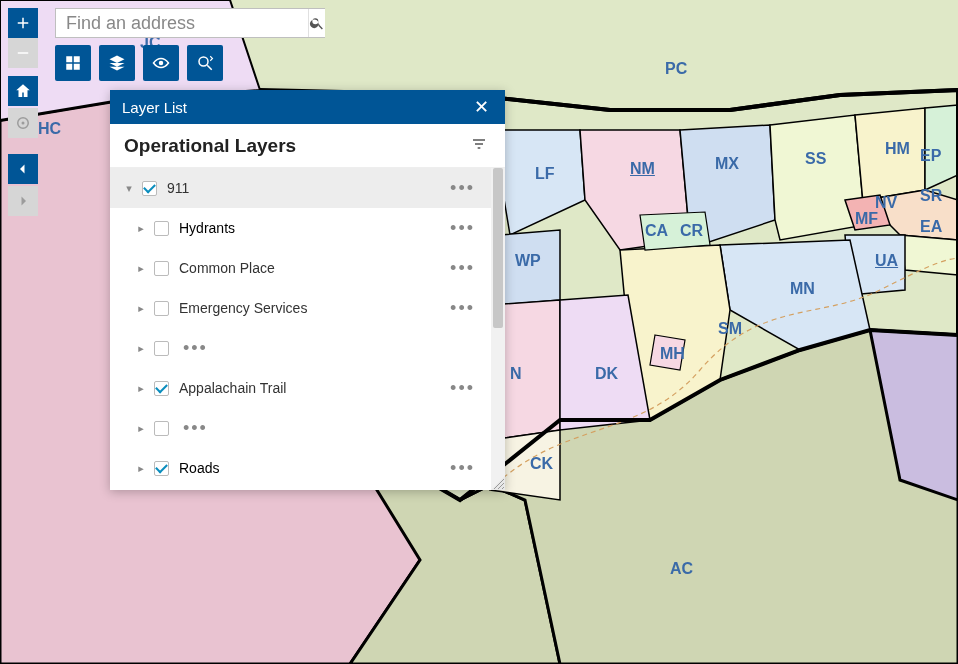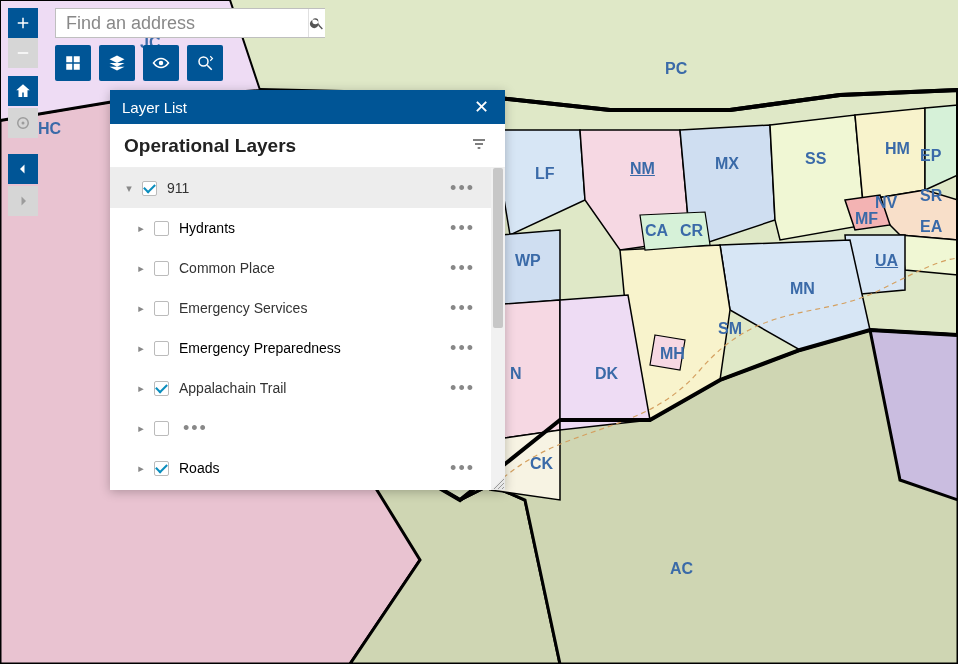--- a/index.html
+++ b/index.html
@@ -259,21 +259,20 @@
           </div>
           <div class="layer-row child">
             <span class="caret">▸</span>
             <span class="cbox"></span>
             <span class="label">Emergency Services</span>
             <button class="more">•••</button>
           </div>
           <div class="layer-row child">
             <span class="caret">▸</span>
             <span class="cbox"></span>
-            <span class="label dim">Emergency Preparedness</span>
             <button class="more">•••</button>
           </div>
           <div class="layer-row child">
             <span class="caret">▸</span>
             <span class="cbox checked"></span>
             <span class="label">Appalachain Trail</span>
             <button class="more">•••</button>
           </div>
           <div class="layer-row child">
             <span class="caret">▸</span>

